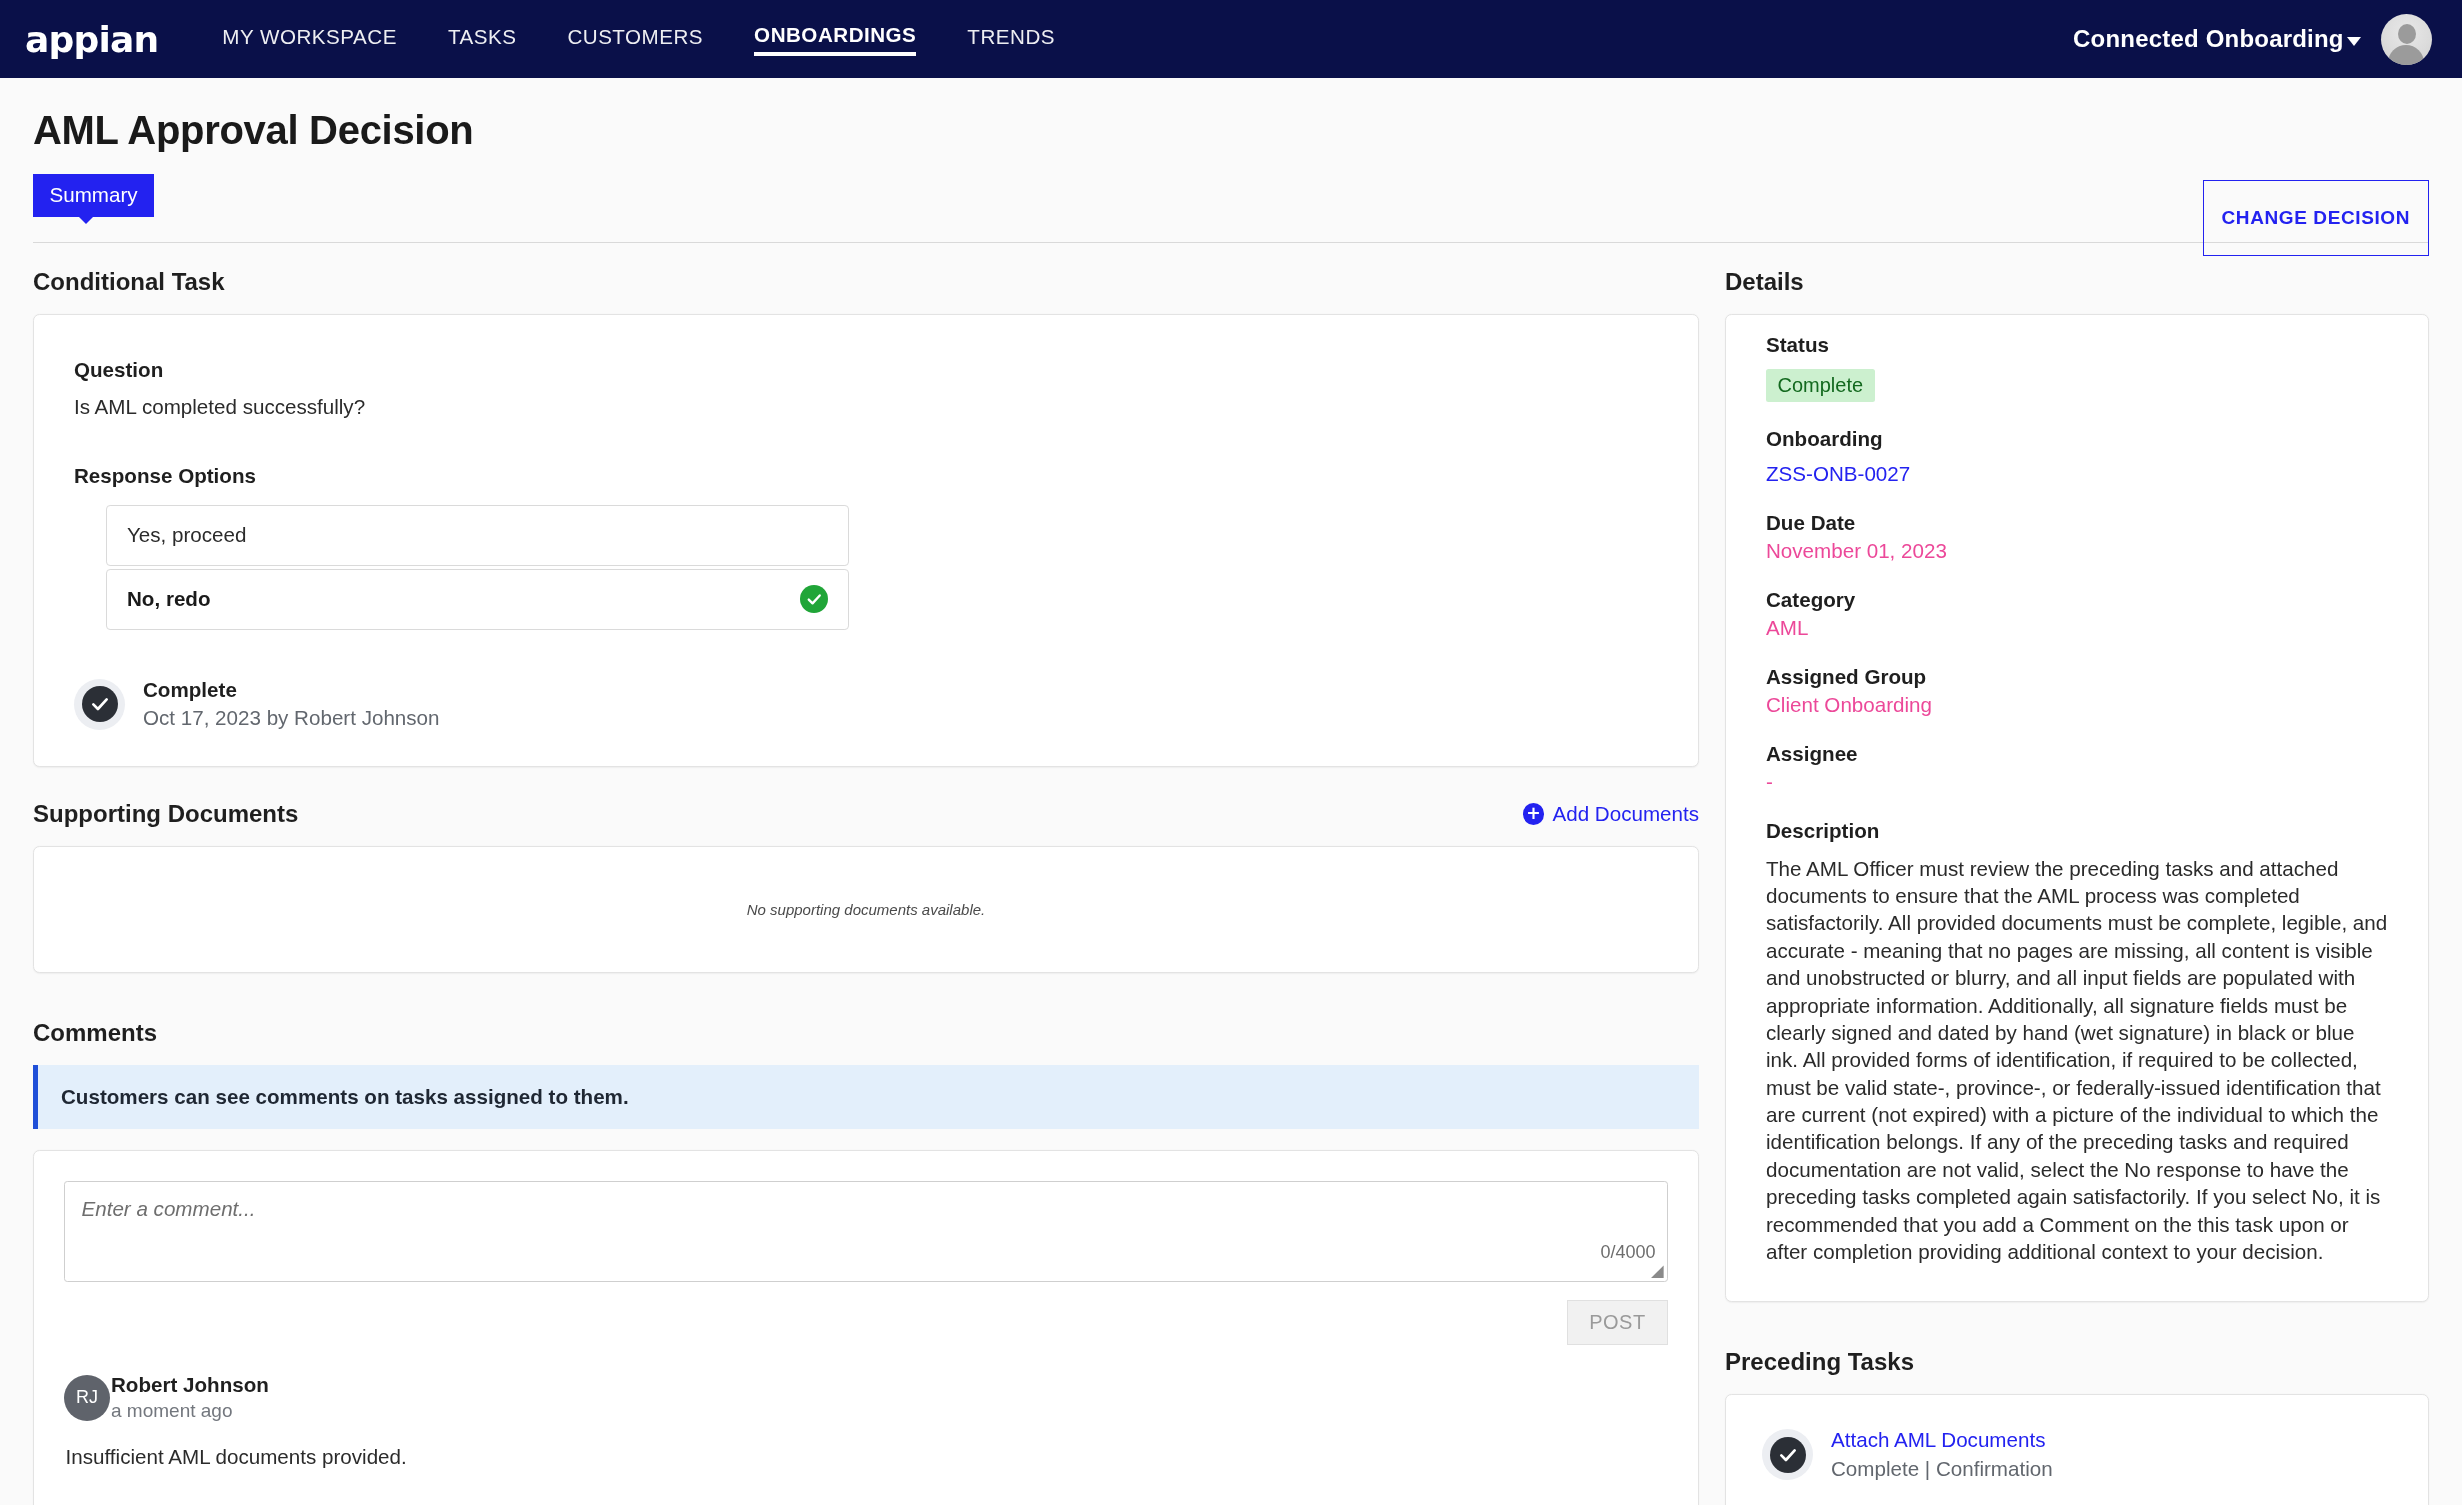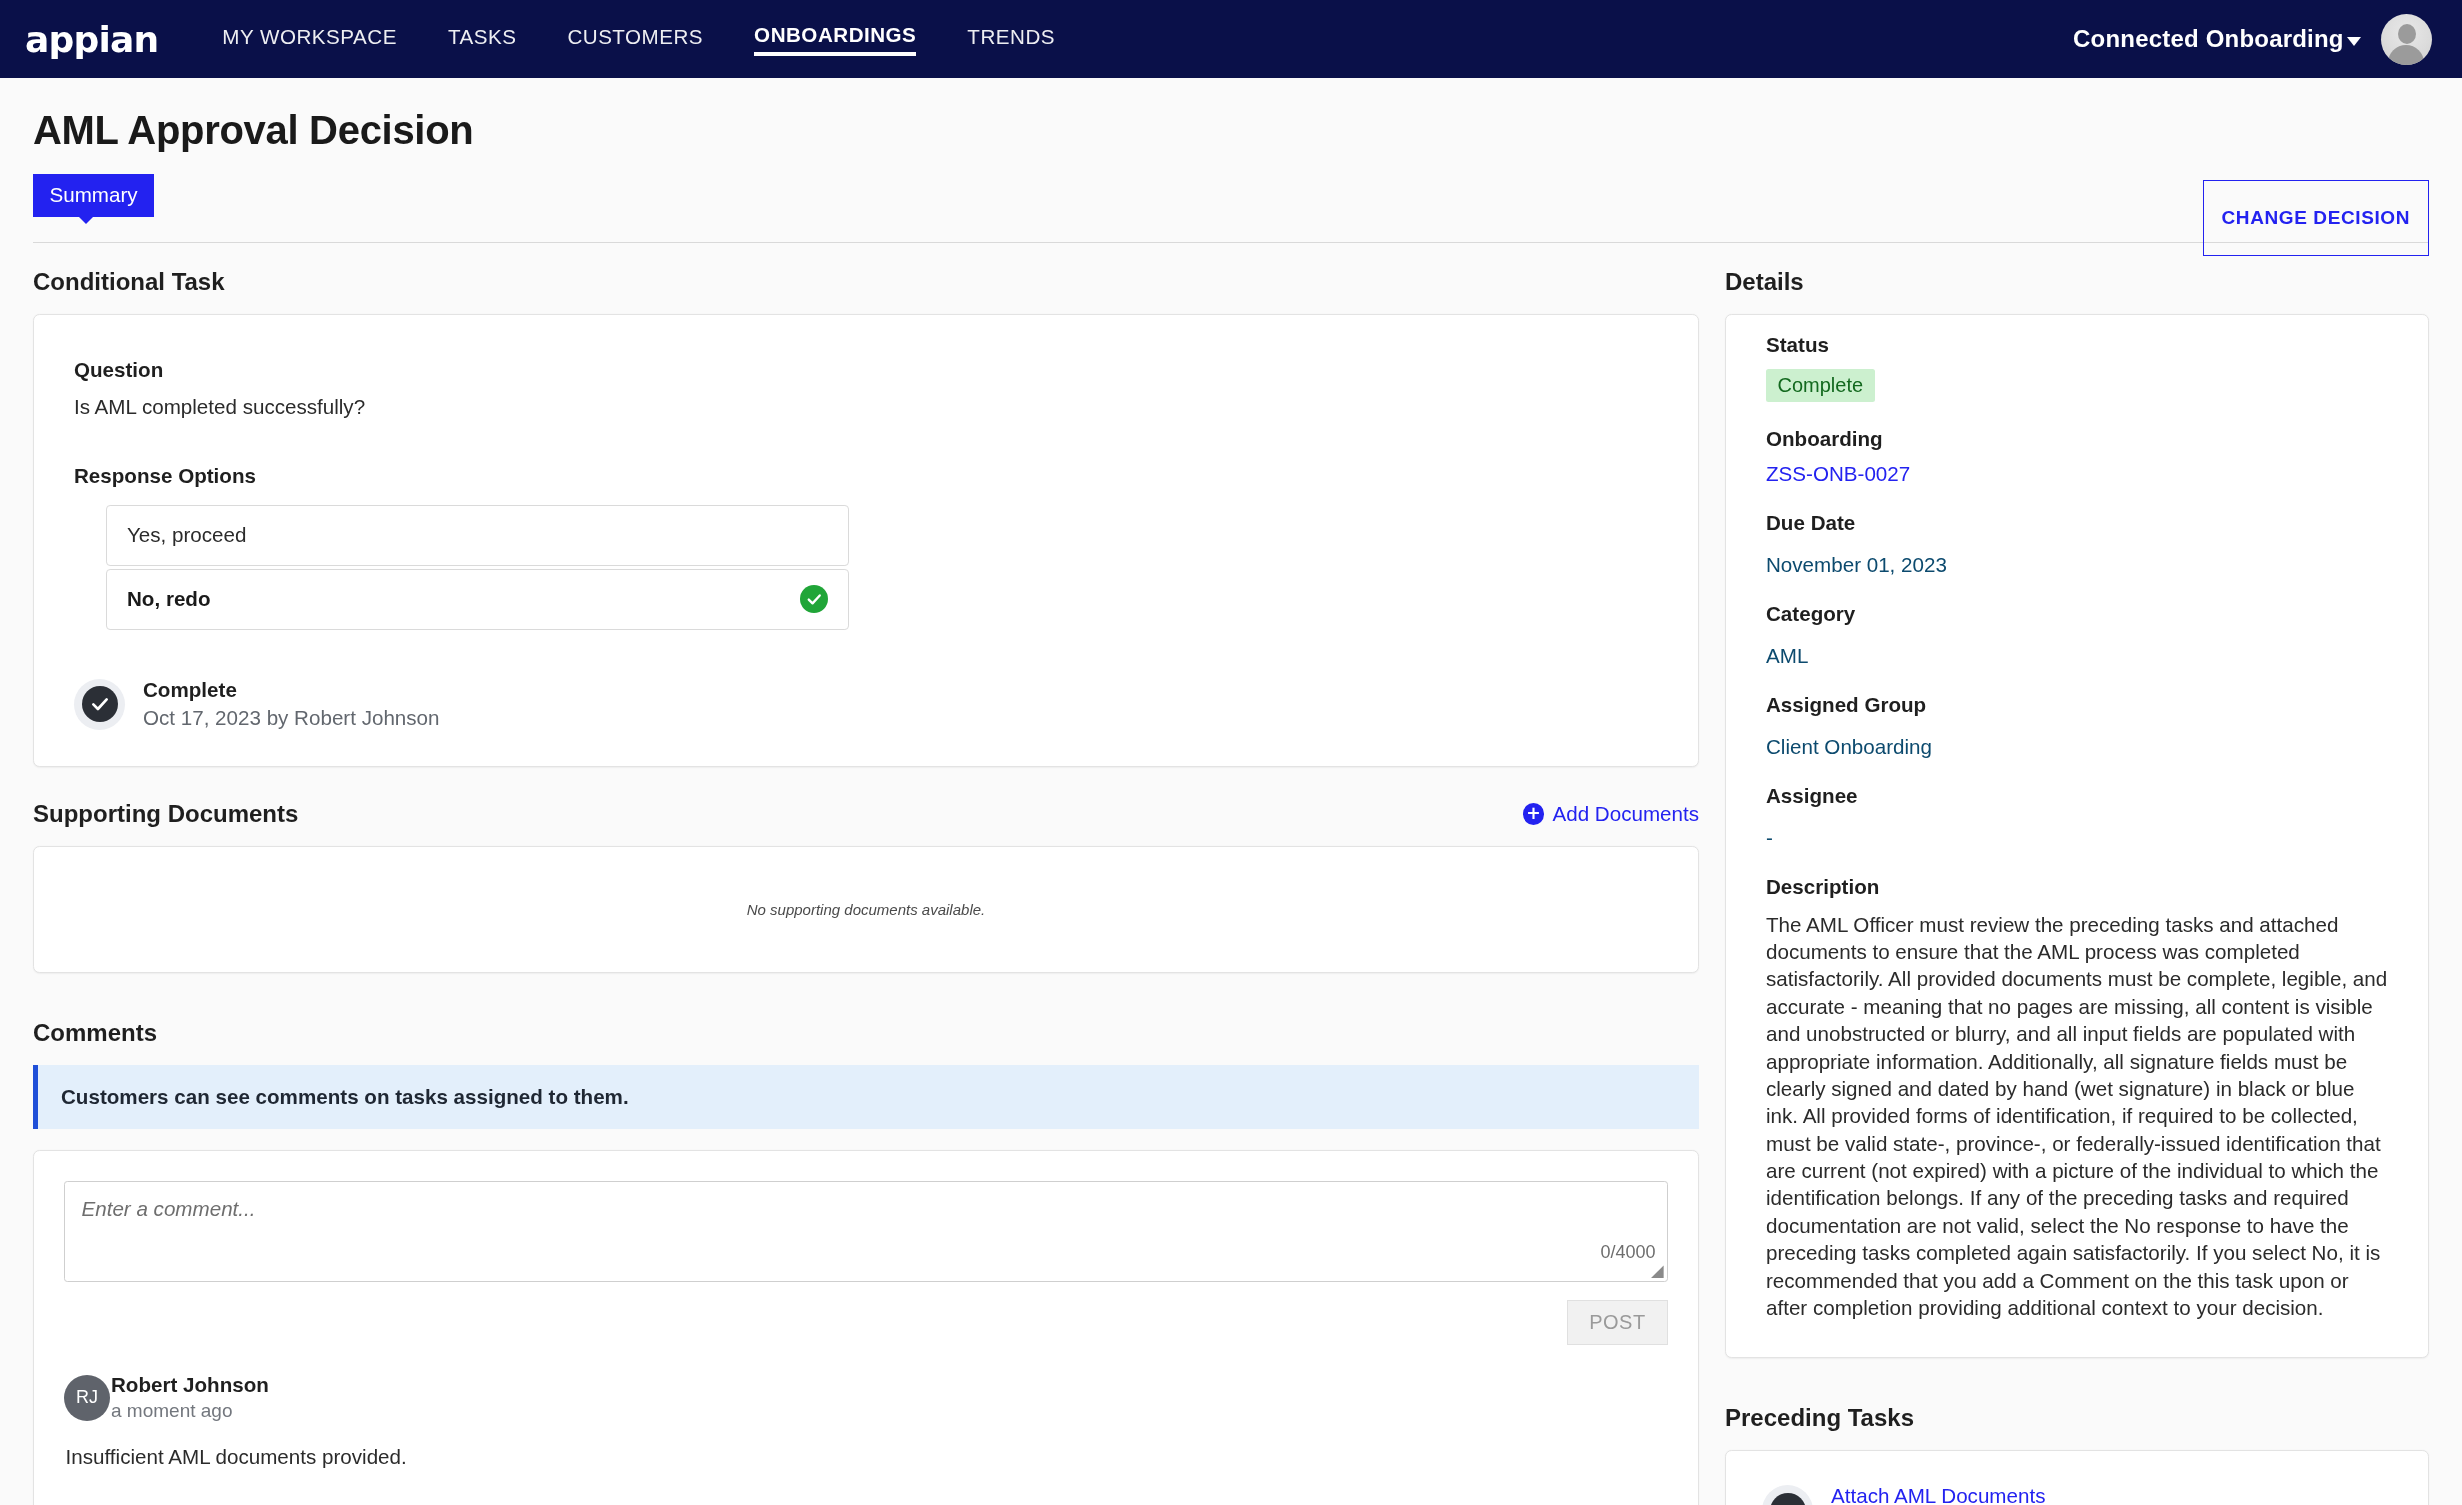--- a/index.html
+++ b/index.html
@@ -265,21 +265,21 @@
     gap: 13px; margin-top: 38px; font-size: 20.6px; color: #2b2b2b;
   }
   .pg-arrow { color: #444; cursor: pointer; font-size: 22px; }
   .pg-label { font-weight: 400; }
   .pg-label b { font-weight: 700; }
 
   
   .det-card { padding: 18px 40px 36px 40px; }
   .d-lbl { font-size: 20.6px; font-weight: 700; color: #1f1f1f; margin-top: 25px; }
   .d-lbl:first-child { margin-top: 0; }
-  .d-val { font-size: 20.6px; color: #0c4a6e; margin-top: 18px; }
+  .d-val { font-size: 20.6px; color: #ec4899; margin-top: 4px; }
   .d-link { font-size: 20.6px; color: #2322f0; margin-top: 11.5px; cursor: pointer; text-decoration: none; display:inline-block;}
   .badge-complete {
     display: inline-block;
     background: #ccf0cf;
     color: #13691f;
     font-size: 20px;
     padding: 5px 11.5px;
     border-radius: 2.5px;
     margin-top: 11.5px;
   }

